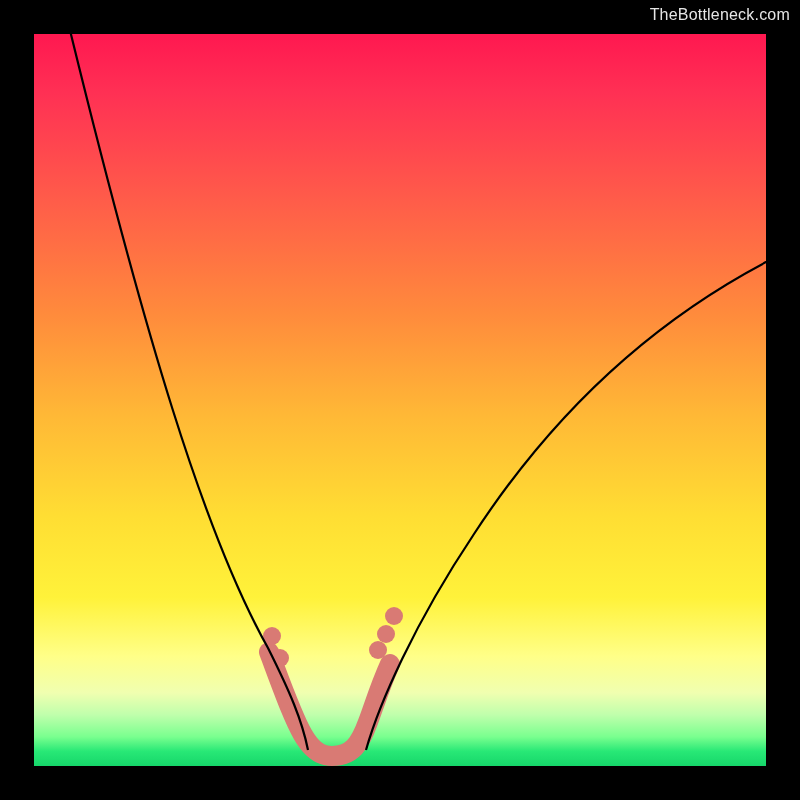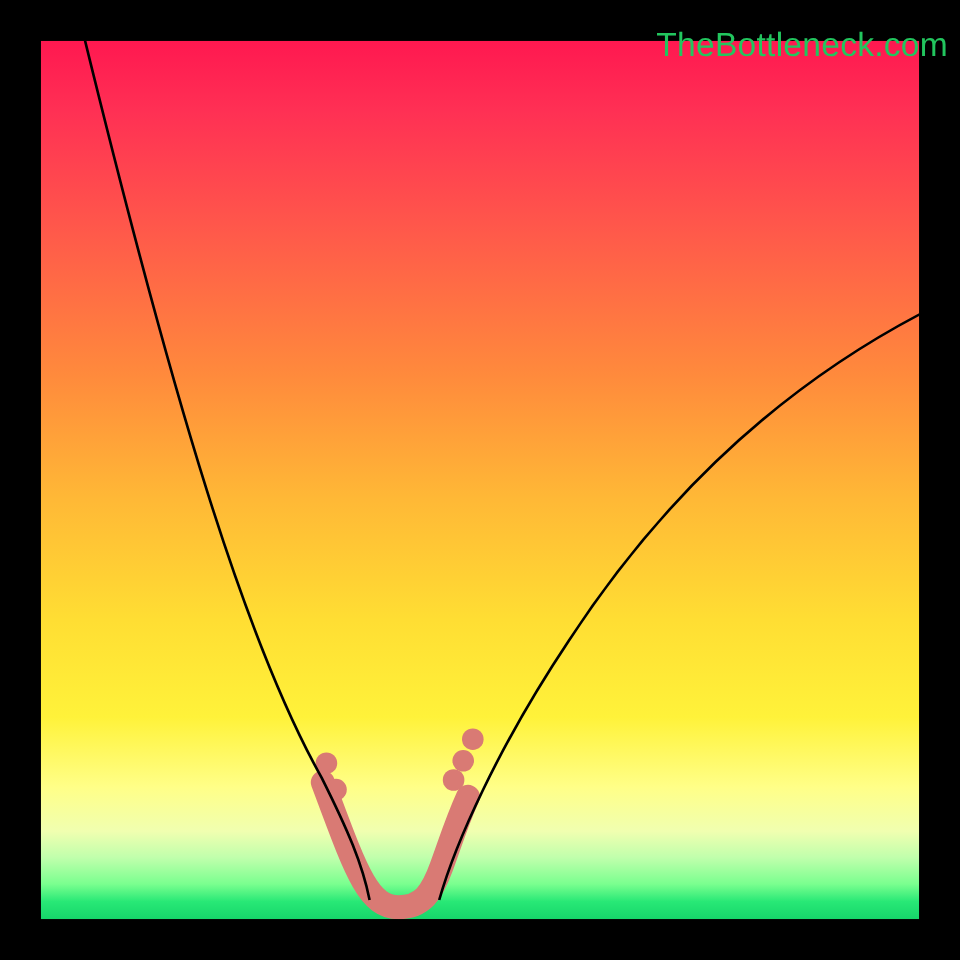--- a/index.html
+++ b/index.html
@@ -46,24 +46,24 @@
       #ffff88 85%,
       #f0ffb0 90%,
       #c0ffac 93%,
       #7aff8f 96%,
       #28e876 98%,
       #16d66a 100%
     );
   }
   .watermark {
     position: absolute;
-    top: 22px;
+    top: 6px;
     right: 10px;
-    color: #22c55e;
-    font-size: 28px;
+    color: #e5e5e5;
+    font-size: 16px;
     letter-spacing: 0.2px;
     user-select: none;
   }
   svg.curves {
     position: absolute;
     left: 0;
     top: 0;
     width: 732px;
     height: 732px;
   }

